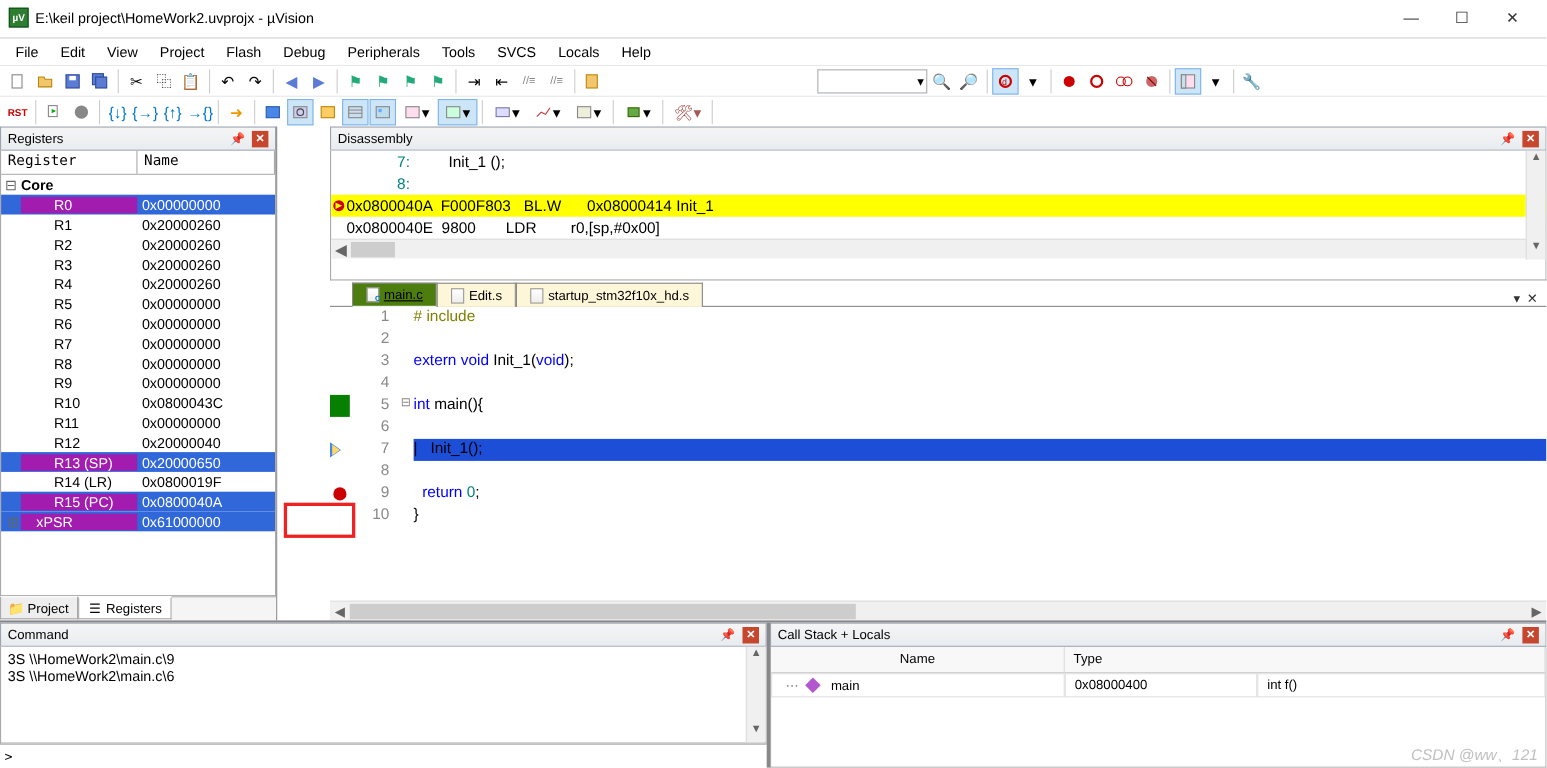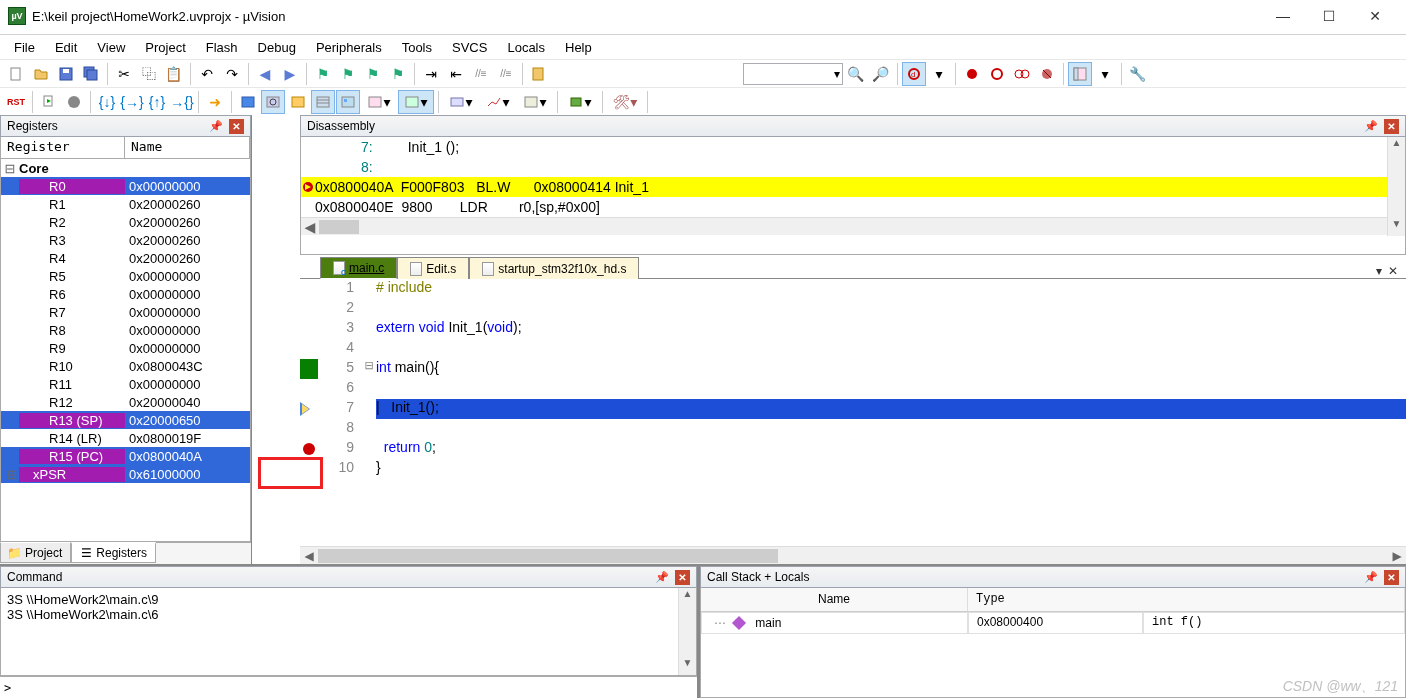--- a/index.html
+++ b/index.html
@@ -105,21 +105,21 @@
 .cmd-body { flex: 1; padding: 4px 6px; font-family: monospace; font-size: 13px; overflow:auto;background:#fff;border:1px solid #aaa;border-top:none;position:relative;}
 .cmd-body .vscroll{bottom:0;}
 .cmd-input { height: 22px; border-top: 1px solid #aaa; display: flex; align-items: center; padding: 0 4px; }
 .cmd-input input { border: none; outline: none; flex:1; font-family: monospace;}
 .cs-panel { flex: 1; display: flex; flex-direction: column; }
 .cs-body { flex: 1; border:1px solid #aaa;border-top:none;}
 .cs-header { display: flex; background: #f8f8f8; border-bottom: 1px solid #ccc; height: 24px; }
 .cs-header div { padding: 4px 8px; border-right: 1px solid #ddd; font-size: 12px; }
 .cs-col-name { width: 267px; text-align: center; }
 .cs-col-loc { width: 175px; }
-.cs-col-type { flex: 1; font-family: Liberation Mono, monospace; }
+.cs-col-type { flex: 1; }
 .cs-row { display: flex; height: 22px; }
 .cs-row div { padding: 2px 8px; border: 1px solid #e0e0e0; font-size: 12px; }
 .cs-row .cs-col-name { display:flex;align-items:center;gap:4px;}
 .diamond { width:10px;height:10px;background:#b357d1;transform:rotate(45deg);display:inline-block;}
 
 .watermark { position: absolute; right: 8px; bottom: 2px; color: #c0c0c0; font-size: 14px; font-style: italic; }
 .sep-line{border-top:1px solid #d0d0d0;margin-top:2px;}
 
 svg.ico{width:16px;height:16px;}
 </style>

